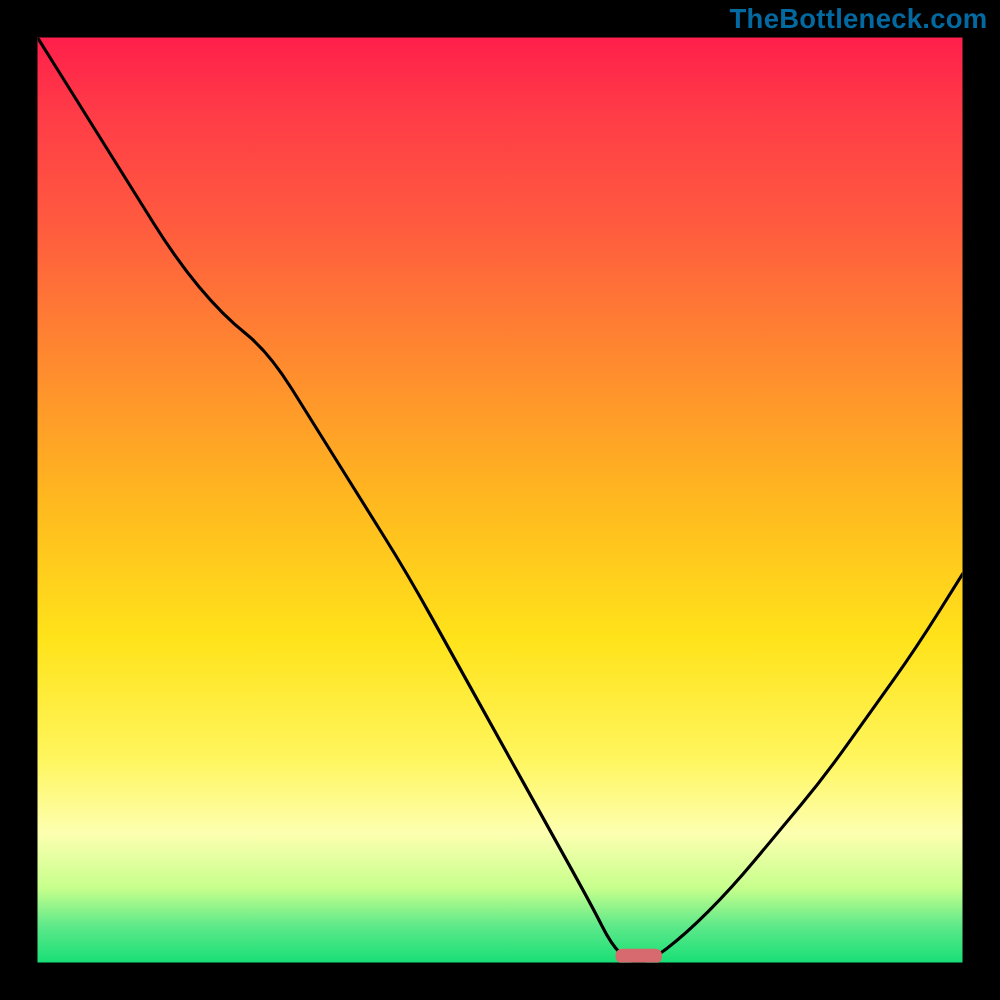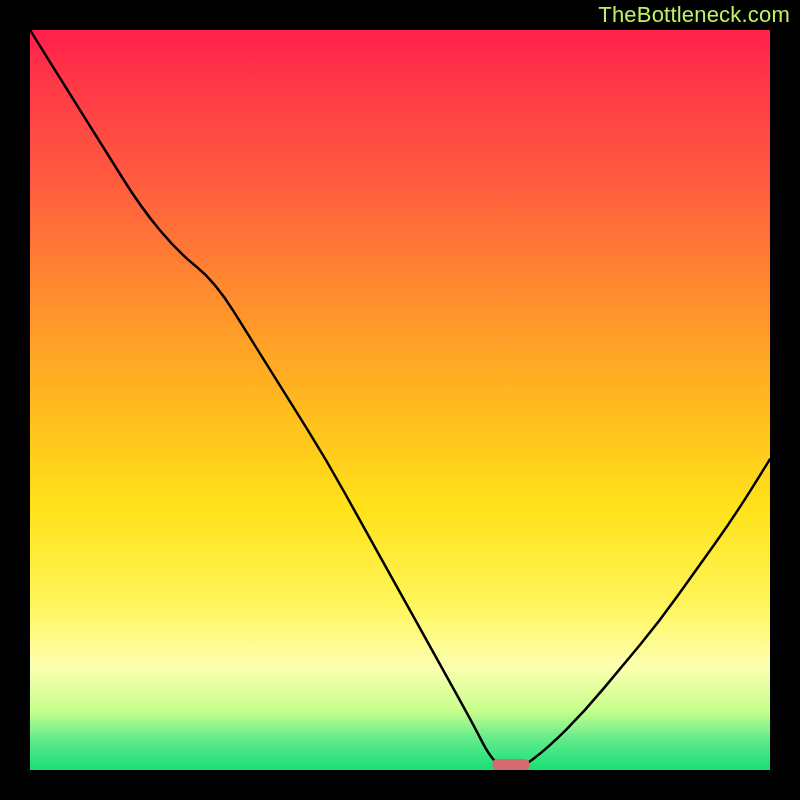--- a/index.html
+++ b/index.html
@@ -14,23 +14,23 @@
   .frame {
     position: relative;
     width: 800px;
     height: 800px;
     background: #000;
   }
   .watermark {
     position: absolute;
     top: 2px;
     right: 10px;
-    color: #bef264;
+    color: #0369a1;
     font-size: 22px;
-    font-weight: 400;
+    font-weight: 700;
     letter-spacing: 0.2px;
     user-select: none;
   }
   .plot-area {
     position: absolute;
     left: 30px;
     top: 30px;
     width: 740px;
     height: 740px;
     

